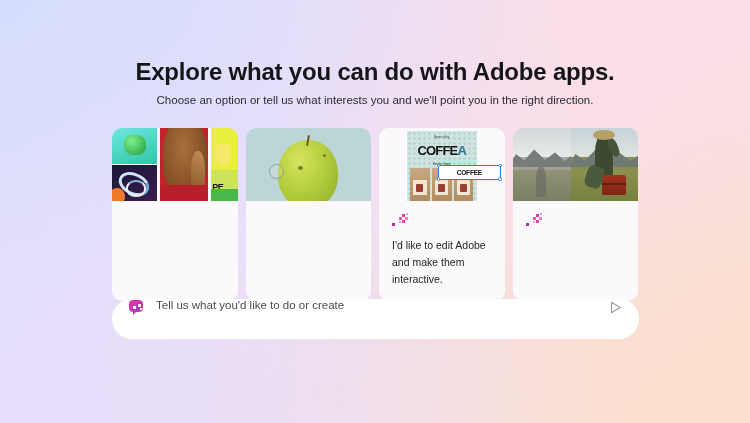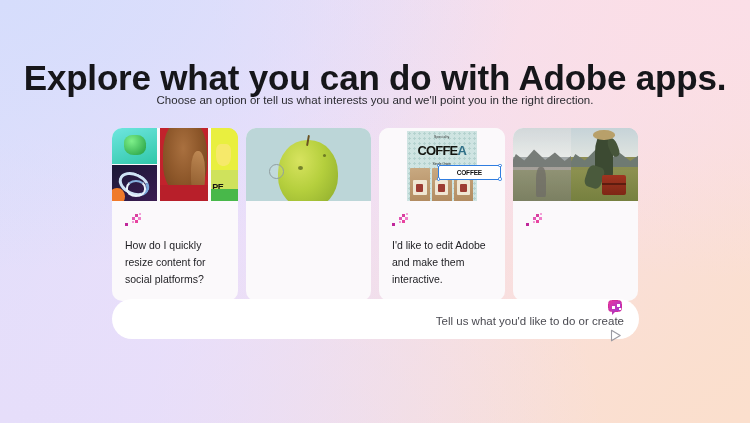--- a/index.html
+++ b/index.html
@@ -11,21 +11,21 @@
       radial-gradient(120% 110% at 100% 0%, rgba(251,222,231,1) 0%,   rgba(251,222,231,0) 60%),
       radial-gradient(130% 115% at 0% 100%, rgba(230,222,250,1) 0%,   rgba(230,222,250,0) 62%),
       radial-gradient(130% 115% at 100% 100%, rgba(251,223,205,1) 0%, rgba(251,223,205,0) 62%),
       linear-gradient(115deg,#dcdffb 0%,#ecdffa 35%,#f8dfe8 68%,#fadfd0 100%);
     overflow:hidden;
   }
   .stage { position:relative; width:750px; height:423px; }
 
   .headline {
     position:absolute; left:0; top:58px; width:750px; text-align:center;
-    font-size:35px; font-weight:bold; color:#16161a; letter-spacing:-0.2px;
+    font-size:24px; font-weight:bold; color:#16161a; letter-spacing:-0.2px;
   }
   .subhead {
     position:absolute; left:0; top:94px; width:750px; text-align:center;
     font-size:11.5px; color:#2b2b30;
   }
 
   .cards { position:absolute; left:112px; top:128px; width:527px; display:flex; gap:8px; }
   .card {
     width:125.5px; background:#fbf9fb; border-radius:10px; overflow:hidden;
     display:flex; flex-direction:column;
@@ -171,23 +171,22 @@
   .suitcase { position:absolute; left:46%; bottom:8%; width:36%; height:28%;
     background:linear-gradient(#a0341f,#7e2715); border-radius:2px; }
   .suitcase:after { content:""; position:absolute; left:0; top:42%;
     width:100%; height:1.5px; background:#5d1c0f; }
   .silhouette { position:absolute; left:40%; bottom:6%; width:16%; height:40%;
     background:#6e6a5c; border-radius:40% 40% 10% 10%; opacity:.75; }
 
   
   .inputbar {
     position:absolute; left:112px; top:299px; width:527px; height:40px;
-    background:#ffffff; border-radius:20px; display:flex; align-items:flex-end;
+    background:#ffffff; border-radius:20px; display:flex; align-items:flex-start;
     padding:0 15px 3px 17px;
-    flex-direction:column;
   }
   .chaticon { width:16px; height:16px; position:relative; flex:0 0 16px; }
   .bubble {
     position:absolute; left:0; top:1px; width:14px; height:12px;
     border:1.7px solid #d42b9a; border-radius:3.5px;
     background:linear-gradient(135deg,#e8379f,#a03ad0);
   }
   .bubble:after {
     content:""; position:absolute; left:2.5px; bottom:-3.5px;
     width:0; height:0; border-left:4px solid #b834b6;
@@ -229,32 +228,20 @@
               <div class="hand"></div>
               <div class="shirt"></div>
           </div>
           <div class="col colC">
             <div class="yel"></div>
               <div class="obj"></div>
               <div class="pe">PE</div>
               <div class="grn"></div>
           </div>
         </div>
-      </div>
-      <div class="card-body">
-        <div class="sparkle">
-          <i class="sp1"></i>
-            <i class="sp2"></i>
-            <i class="sp3"></i>
-            <i class="sp4"></i>
-          <i class="sp5"></i>
-            <i class="sp6"></i>
-            <i class="sp7"></i>
-        </div>
-        <div class="card-text">How do I quickly resize content for social platforms?</div>
       </div>
     </div>
 
     <div class="card">
       <div class="thumb">
         <div class="applebg">
           <div class="apple"></div>
           <div class="stem"></div>
           <div class="spot1"></div>
           <div class="spot2"></div>

